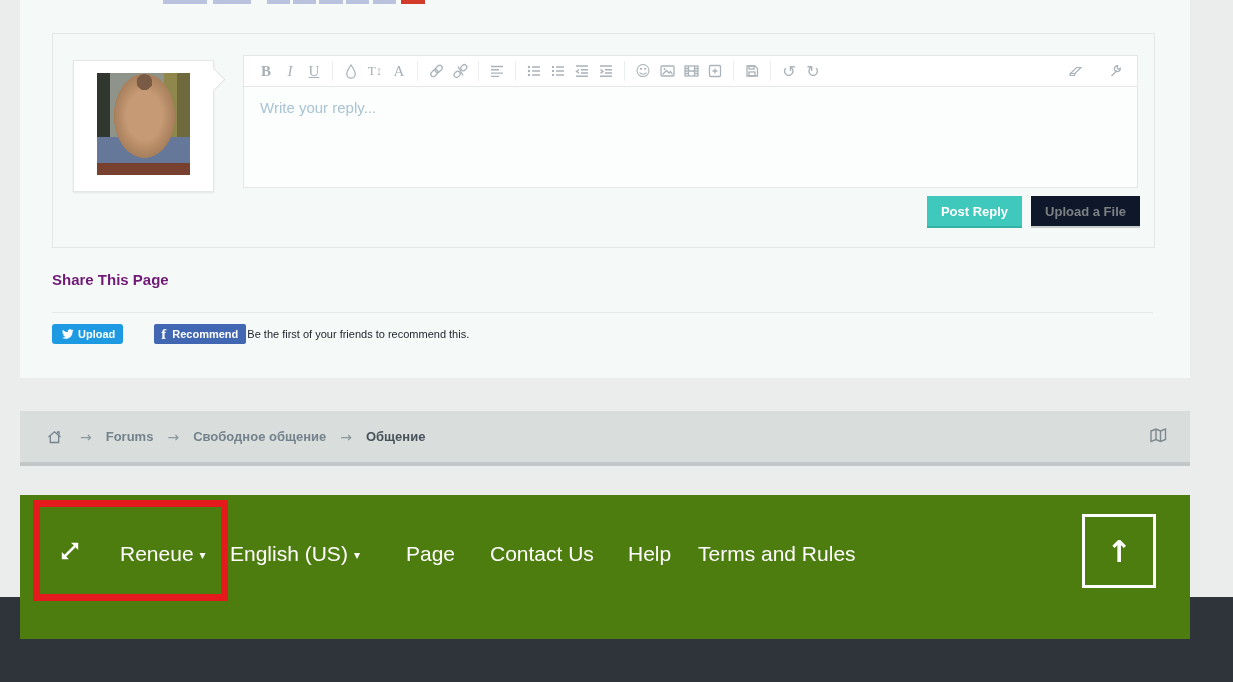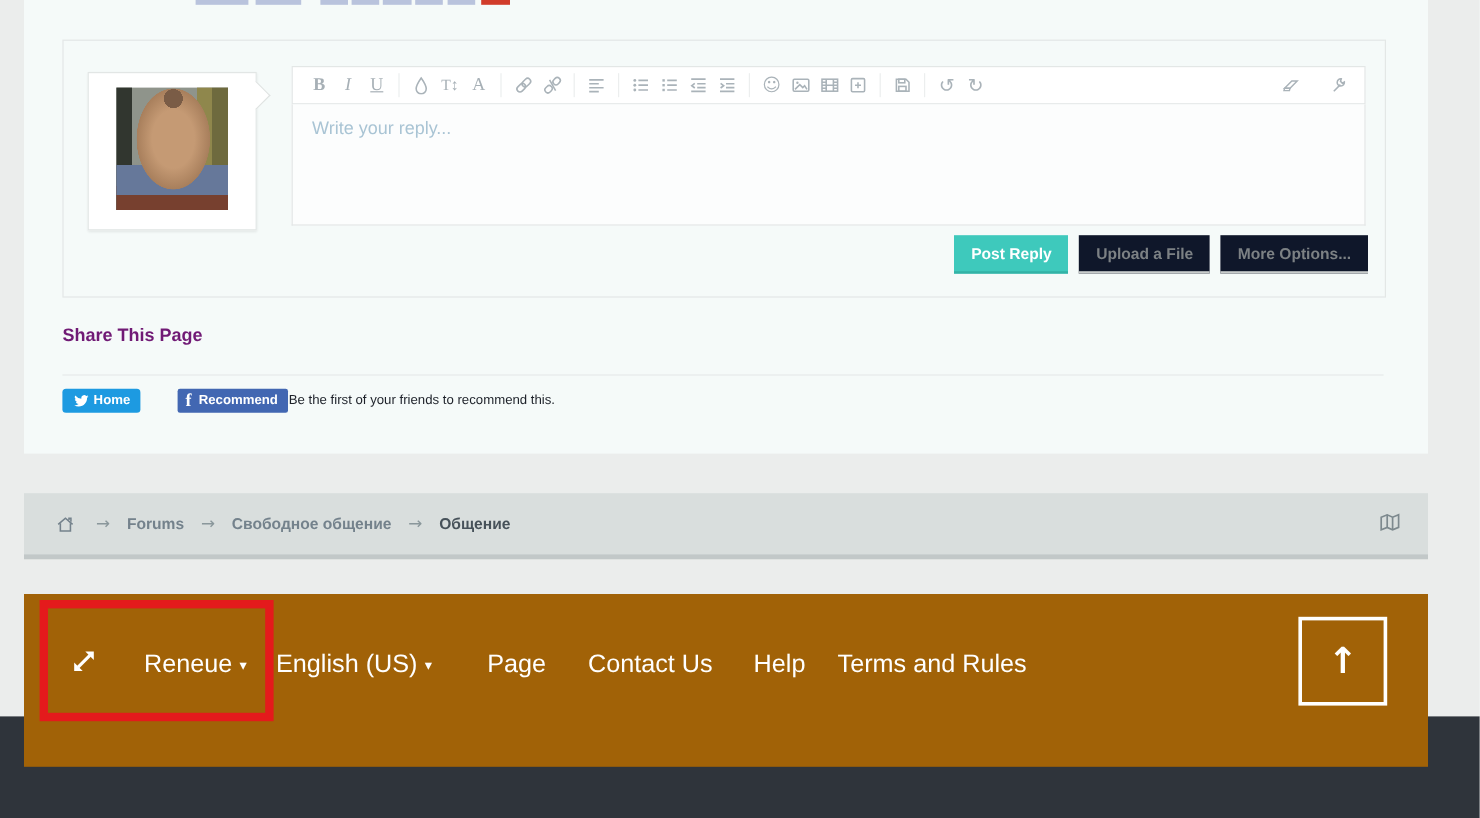--- a/index.html
+++ b/index.html
@@ -67,21 +67,21 @@
   #breadcrumb-bar{left:20px;top:411px;width:1170px;height:51px;background:#d9dedd;
     border-bottom:4px solid #c2c8c8;display:flex;align-items:center;padding:0 22px;
     box-sizing:border-box;gap:14px;font-size:13px;font-weight:bold;color:#74828c;z-index:2;}
   #breadcrumb-bar{width:1170px;height:55px;}
   .crumb{cursor:pointer;}
   .crumb-arrow{color:#8a979b;font-family:"DejaVu Sans",sans-serif;font-size:14px;font-weight:normal;}
   .crumb-last{color:#47525a;}
   #map-icon{margin-left:auto;color:#7d898e;cursor:pointer;}
 
   
-  #footer-bar{left:20px;top:495px;width:1170px;height:144px;background:#a16207;z-index:3;}
+  #footer-bar{left:20px;top:495px;width:1170px;height:144px;background:#4d7c0f;z-index:3;}
   .ft-text{position:absolute;top:47px;font-size:21px;color:#fff;cursor:pointer;white-space:nowrap;}
   .ft-caret{font-family:"DejaVu Sans",sans-serif;font-size:12px;margin-left:6px;vertical-align:2px;}
   #expand-toggle{left:38px;top:44px;cursor:pointer;}
   #scroll-top-button{left:1062px;top:19px;width:74px;height:74px;border:3px solid #fff;
     box-sizing:border-box;display:flex;align-items:center;justify-content:center;cursor:pointer;}
   #scroll-top-arrow{color:#fff;font-size:30px;font-weight:bold;
     font-family:"DejaVu Sans","Liberation Sans",sans-serif;}
 
   
   #annotation-box{left:33px;top:500px;width:195px;height:101px;border:7px solid #e41a1c;
@@ -235,32 +235,31 @@
       </span>
     </div>
 
     <div id="editor-textarea" class="abs">
       <span>Write your reply...</span>
     </div>
 
     <div id="editor-buttons" class="abs">
       <div class="btn btn-teal">Post Reply</div>
       <div class="btn btn-gray">Upload a File</div>
-      <div class="btn btn-gray">More Options...</div>
     </div>
   </div>
 
   <div id="share-title" class="abs">Share This Page</div>
   <div id="share-divider" class="abs"></div>
   <div id="share-row" class="abs">
     <div id="tweet-button">
       <svg width="14" height="12" viewBox="0 0 16 14">
           <path fill="#fff" d="M15.5 1.7c-.55.33-1.16.56-1.8.69A2.84 2.84 0 0 0 8.86 4.9 8.1 8.1 0 0 1 3 1.9a2.83 2.83 0 0 0 .88 3.78 2.8 2.8 0 0 1-1.29-.35v.04c0 1.37.98 2.51 2.27 2.77-.41.11-.85.13-1.28.05a2.85 2.85 0 0 0 2.66 1.97A5.7 5.7 0 0 1 2 11.34a8.03 8.03 0 0 0 4.36 1.28c5.23 0 8.1-4.33 8.1-8.09v-.37c.56-.4 1.04-.9 1.42-1.47-.51.23-1.06.38-1.63.45a2.85 2.85 0 0 0 1.25-1.57z"></path>
         </svg>
-      <span>Home</span>
+      <span>Upload</span>
     </div>
     <div id="recommend-button">
       <span id="fb-f">f</span>
       <span>Recommend</span>
     </div>
     <div id="share-caption">Be the first of your friends to recommend this.</div>
   </div>
 </div>
 
 <div id="breadcrumb-bar" class="abs">

